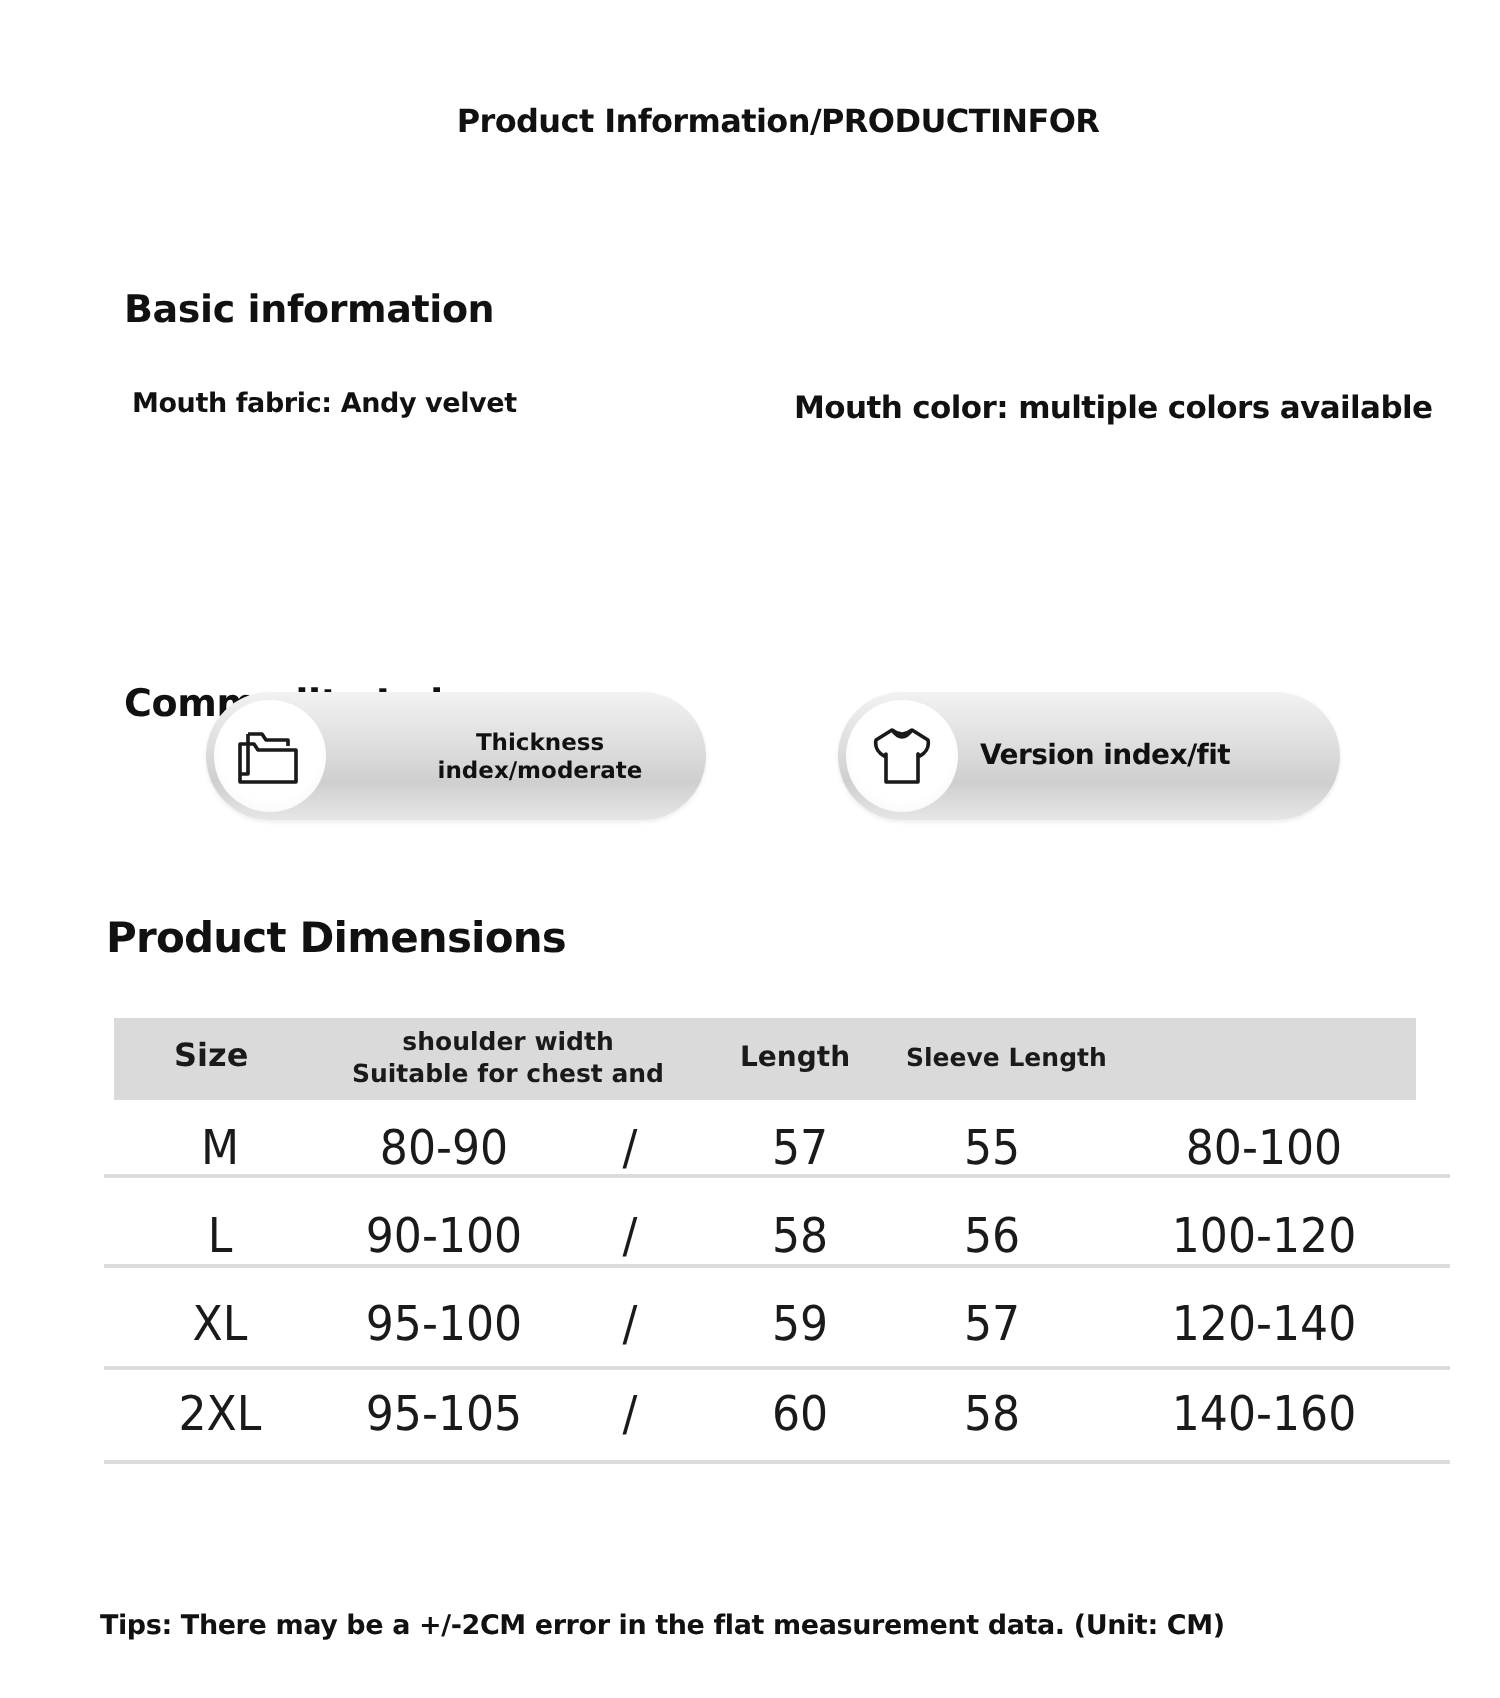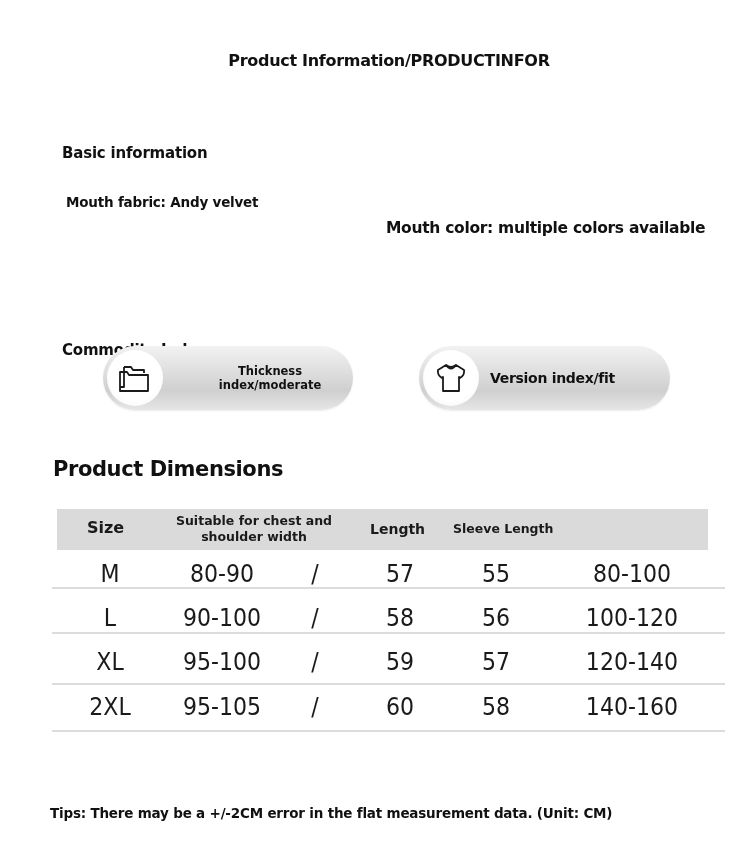--- a/index.html
+++ b/index.html
@@ -2,21 +2,21 @@
 <html><head>
 <meta charset="utf-8">
 <style>
   html, body { margin: 0; padding: 0; }
   body {
     width: 750px; height: 849px; background: #ffffff; position: relative; overflow: hidden;
     font-family: "DejaVu Sans", "Liberation Sans", sans-serif; color: #111;
   }
   .abs { position: absolute; }
   .title { left: 0; width: 778px; top: 51px; text-align: center; font-size: 16px; font-weight: bold; letter-spacing: -0.3px; }
-  .section-label { font-size: 15px; font-weight: bold; letter-spacing: -0.2px; }
+  .section-label { font-size: 19px; font-weight: bold; letter-spacing: -0.2px; }
   .info-text { font-size: 13.5px; font-weight: bold; letter-spacing: -0.2px; }
   .info-text-lg { font-size: 15.5px; font-weight: bold; letter-spacing: -0.3px; }
 
   .pill {
     height: 64px; border-radius: 32px;
     background: linear-gradient(to bottom, #f2f2f2 0%, #dcdcdc 45%, #cfcfcf 70%, #e6e6e6 100%);
     box-shadow: 0 1px 2px rgba(0,0,0,0.08);
     text-align: center;
   }
   .pill-circle {
@@ -36,21 +36,21 @@
   .rowline { position: absolute; left: 52px; width: 673px; height: 2px; background: #dcdcdc; }
   .tips { left: 50px; top: 805px; font-size: 13.5px; font-weight: bold; letter-spacing: -0.2px; }
 </style>
 </head>
 <body>
 
 <div class="abs title">Product Information/PRODUCTINFOR</div>
 
 <div class="abs section-label" style="left:62px; top:144px;">Basic information</div>
 <div class="abs info-text" style="left:66px; top:194px;text-align:right;">Mouth fabric: Andy velvet</div>
-<div class="abs info-text-lg" style="left:386px; top:195px;margin-top:24px;">Mouth color: multiple colors available</div>
+<div class="abs info-text-lg" style="left:397px; top:195px;">Mouth color: multiple colors available</div>
 
 <div class="abs section-label" style="left:62px; top:297px;margin-top:44px;">Commodity Index</div>
 
 <div class="abs pill" style="left:103px; top:346px; width:250px;">
   <div class="pill-circle">
     <svg width="36" height="30" viewBox="0 0 36 30" fill="none" stroke="#1a1a1a" stroke-width="1.8" stroke-linejoin="round">
       <path d="M7 4 H14 L16 7 H27 V10"></path>
       <path d="M7 4 V24 H3"></path>
       <path d="M3 9 H10 L12 12 H31 V28 H3 Z"></path>
     </svg>
@@ -66,22 +66,22 @@
     </svg>
   </div>
   <div class="pill-label" style="left:71px; font-size:14px; letter-spacing:-0.3px;">Version index/fit</div>
 </div>
 
 <div class="abs h2" style="left:53px; top:457px;">Product Dimensions</div>
 
 <div class="abs thead">
   <div class="th" style="left:30px; top:11px; font-size:16px;">Size</div>
   <div class="th" style="left:110px; top:4px; width:174px; text-align:center;">
+    <div>shoulder width</div>
     <div>Suitable for chest and</div>
-    <div>shoulder width</div>
   </div>
   <div class="th" style="left:313px; top:12px; font-size:14px;">Length</div>
   <div class="th" style="left:396px; top:12px;">Sleeve Length</div>
 </div>
 
 <div>
   <div class="td" style="left:80px; top:560px; width:60px;">M</div>
   <div class="td" style="left:172px; top:560px; width:100px;">80-90</div>
   <div class="td" style="left:300px; top:560px; width:30px;">/</div>
   <div class="td" style="left:370px; top:560px; width:60px;">57</div>

